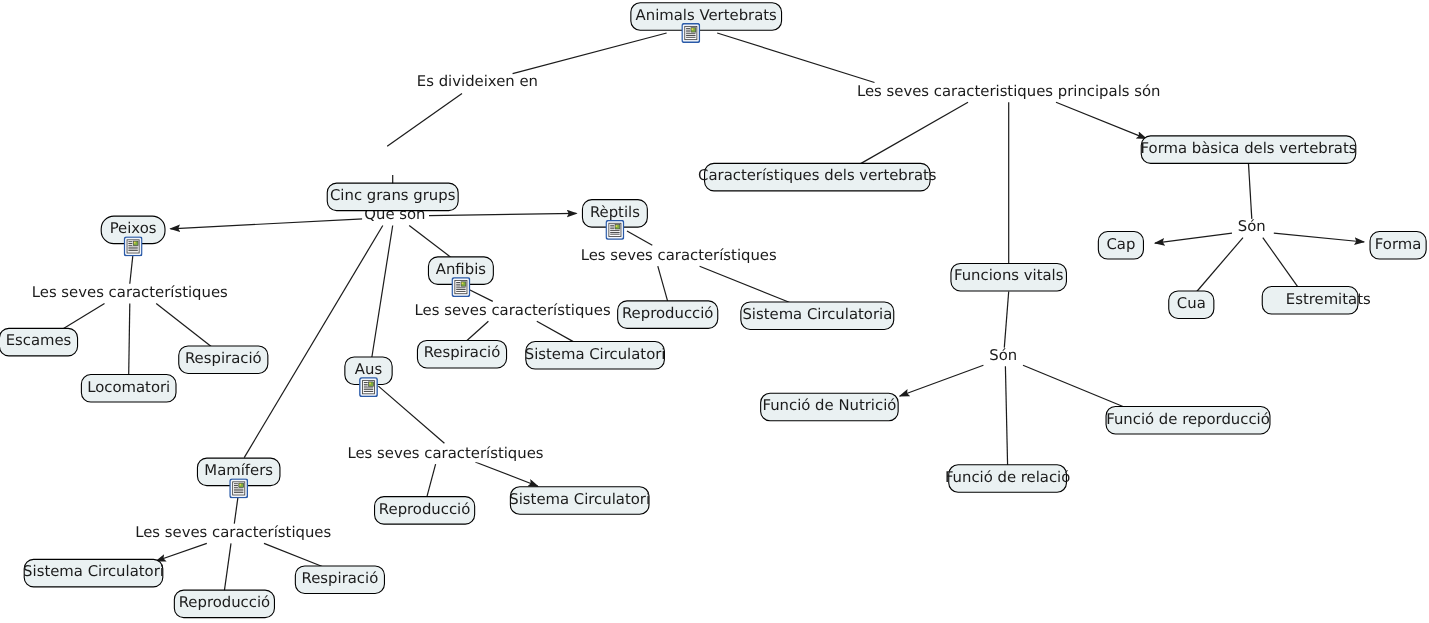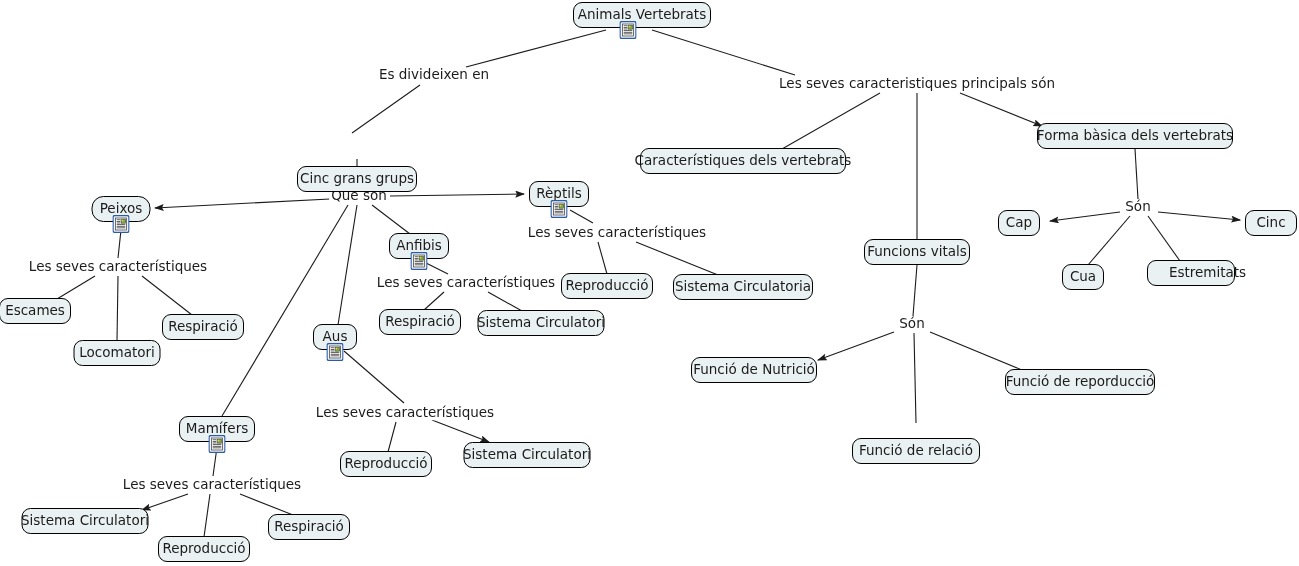--- a/index.html
+++ b/index.html
@@ -271,40 +271,40 @@
       </div>
       <div class="node" style="left: 743px; top: 161px; width: 206px;">
         <span>Característiques dels vertebrats</span>
       </div>
       <div class="node" style="left: 917px; top: 252px; width: 106px;">
         <span>Funcions vitals</span>
       </div>
       <div class="node" style="left: 754px; top: 370px; width: 126px;">
         <span>Funció de Nutrició</span>
       </div>
-      <div class="node" style="left: 916px; top: 435px; width: 128px; margin-top: 16px;">
+      <div class="node" style="left: 916px; top: 435px; width: 108px;">
         <span>Funció de relació</span>
       </div>
       <div class="node" style="left: 1080px; top: 382px; width: 150px;">
         <span>Funció de reporducció</span>
       </div>
       <div class="node" style="left: 1135px; top: 136px; width: 196px;">
         <span>Forma bàsica dels vertebrats</span>
       </div>
       <div class="node" style="left: 1019px; top: 223px; width: 42px;">
         <span>Cap</span>
       </div>
       <div class="node" style="left: 1083px; top: 277px; width: 42px;">
         <span>Cua</span>
       </div>
       <div class="node" style="left: 1191px; top: 273px; width: 88px; padding-left: 44px;">
         <span>Estremitats</span>
       </div>
       <div class="node" style="left: 1271px; top: 223px; width: 52px;">
-        <span>Cinc</span>
+        <span>Forma</span>
       </div>
     </div>
   <div id="labels-layer">
       <div class="linklabel" style="left: 434px; top: 75px;">Es divideixen en</div>
       <div class="linklabel" style="left: 359px; top: 196px;">Que són</div>
       <div class="linklabel" style="left: 118px; top: 267px;">Les seves característiques</div>
       <div class="linklabel" style="left: 466px; top: 283px;">Les seves característiques</div>
       <div class="linklabel" style="left: 617px; top: 233px;">Les seves característiques</div>
       <div class="linklabel" style="left: 405px; top: 413px;">Les seves característiques</div>
       <div class="linklabel" style="left: 212px; top: 485px;">Les seves característiques</div>

